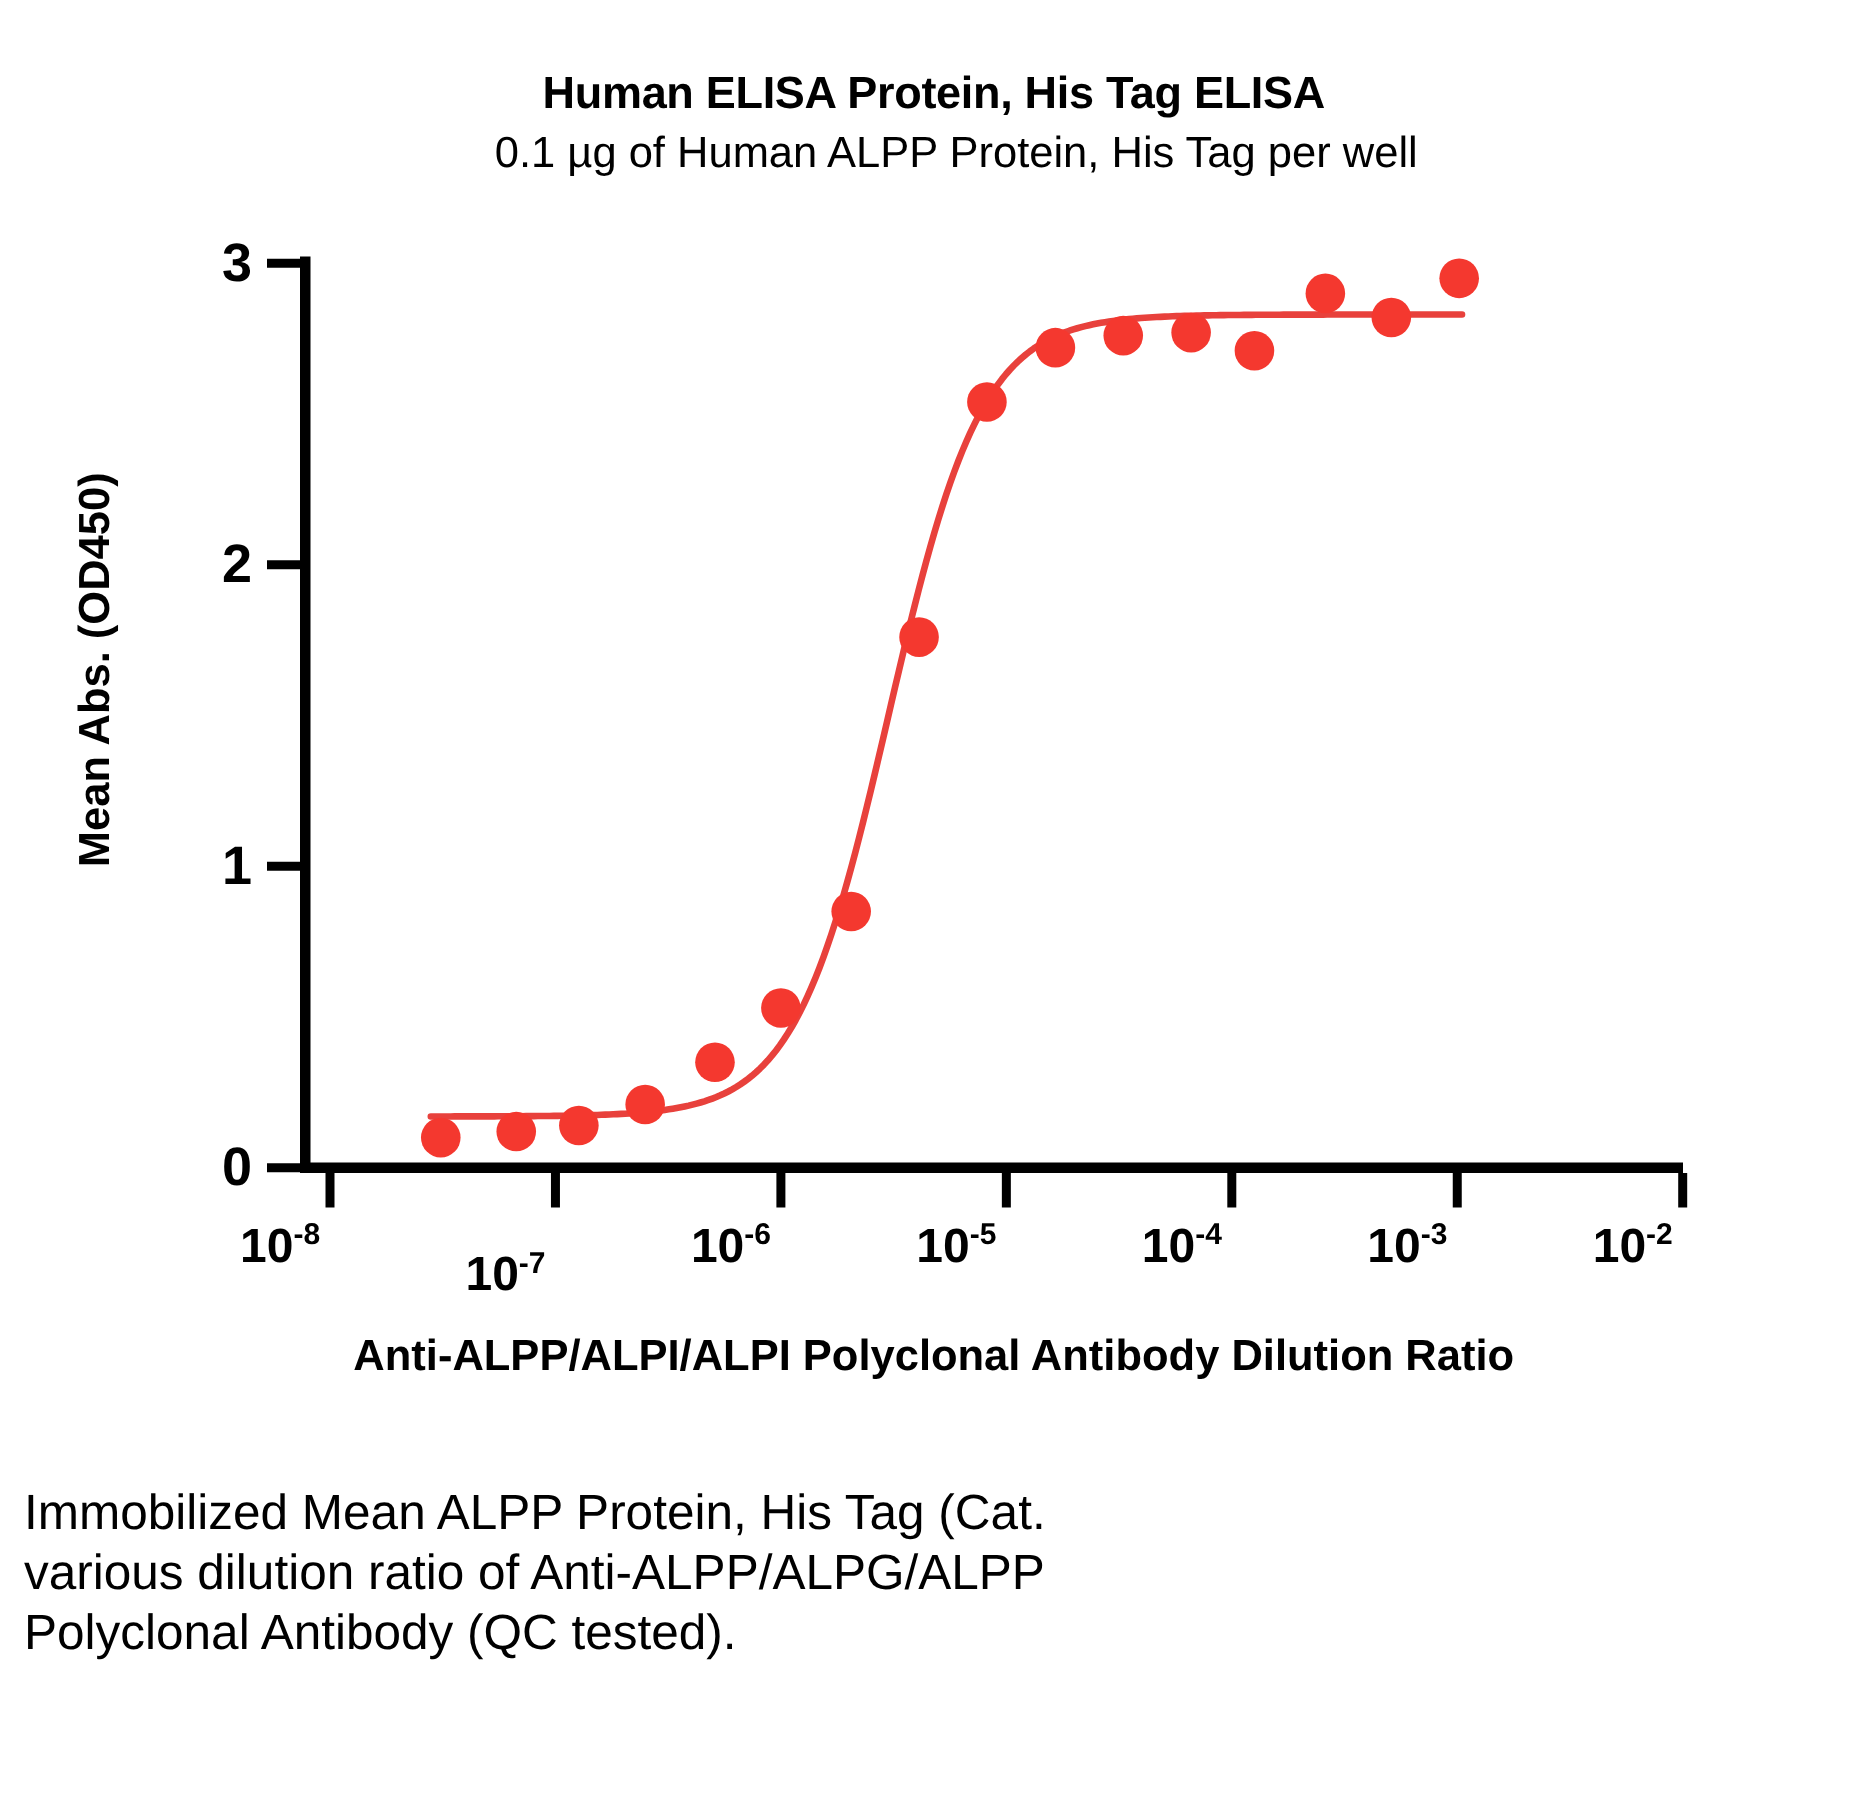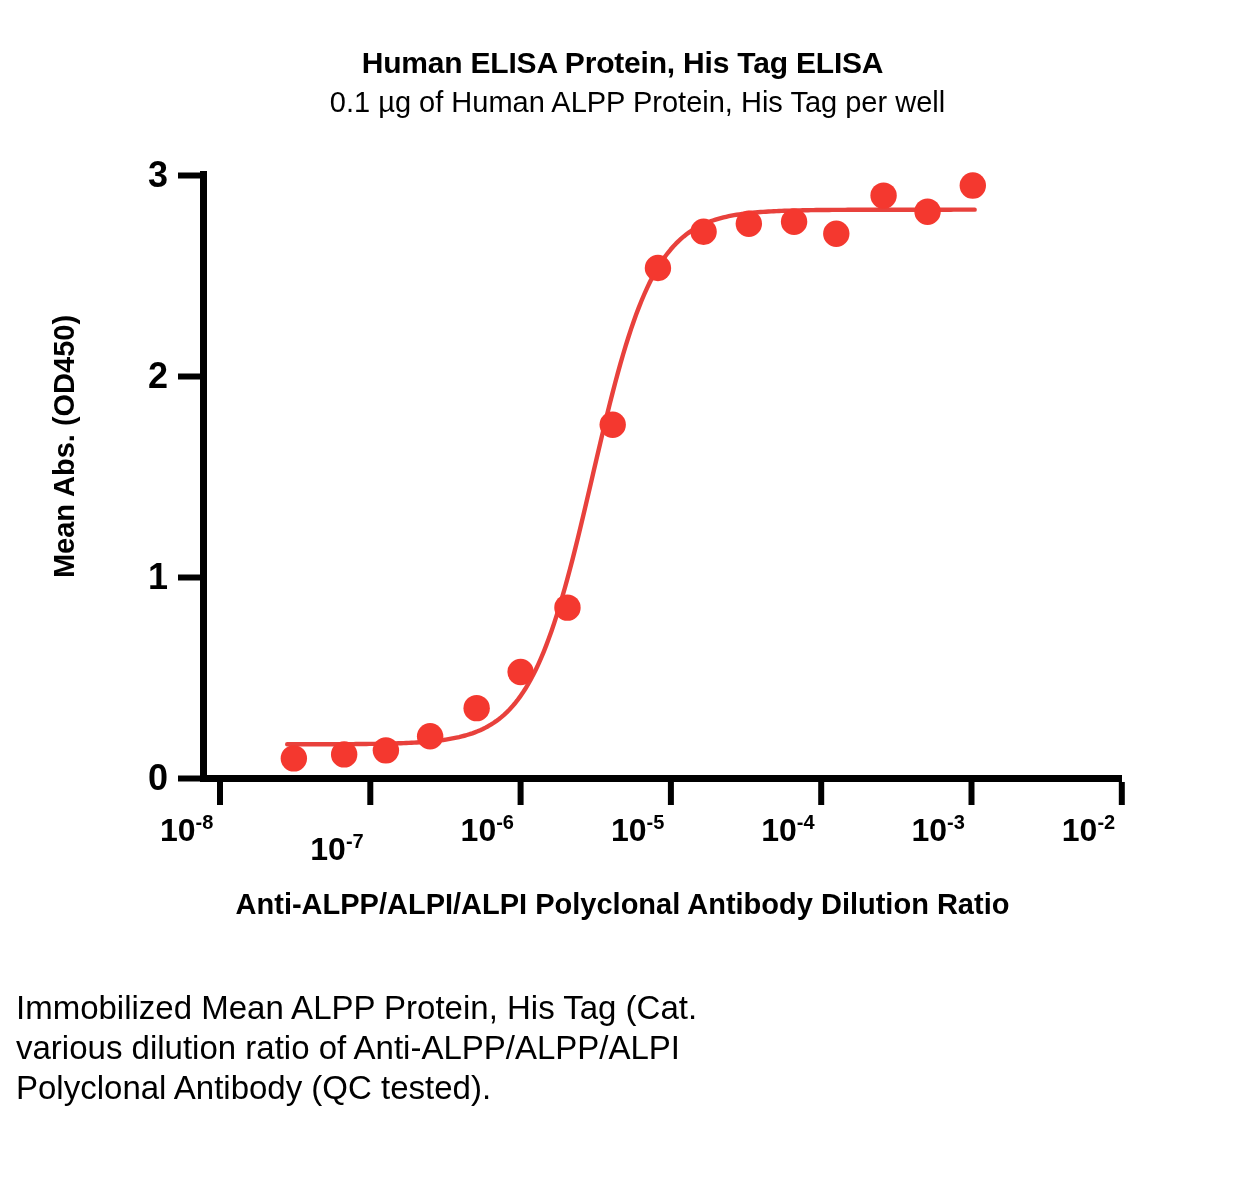--- a/index.html
+++ b/index.html
@@ -209,16 +209,16 @@
       <div class="xtick-label" style="left: 761.2px; top: 814px;"><span>10</span><sup>-4</sup></div>
       <div class="xtick-label" style="left: 911.5px; top: 814px;"><span>10</span><sup>-3</sup></div>
       <div class="xtick-label" style="left: 1061.8px; top: 814px;"><span>10</span><sup>-2</sup></div>
     </div>
 
   <div id="ylabel">Mean Abs. (OD450)</div>
   <div id="xlabel">Anti-ALPP/ALPI/ALPI Polyclonal Antibody Dilution Ratio</div>
 
   <div id="caption">
       <span class="cap-line">Immobilized Mean ALPP Protein, His Tag (Cat.</span>
-      <span class="cap-line">various dilution ratio of Anti-ALPP/ALPP/ALPI</span>
+      <span class="cap-line">various dilution ratio of Anti-ALPP/ALPG/ALPP</span>
       <span class="cap-line">Polyclonal Antibody (QC tested).</span>
     </div>
 </div>
 
 </body></html>

